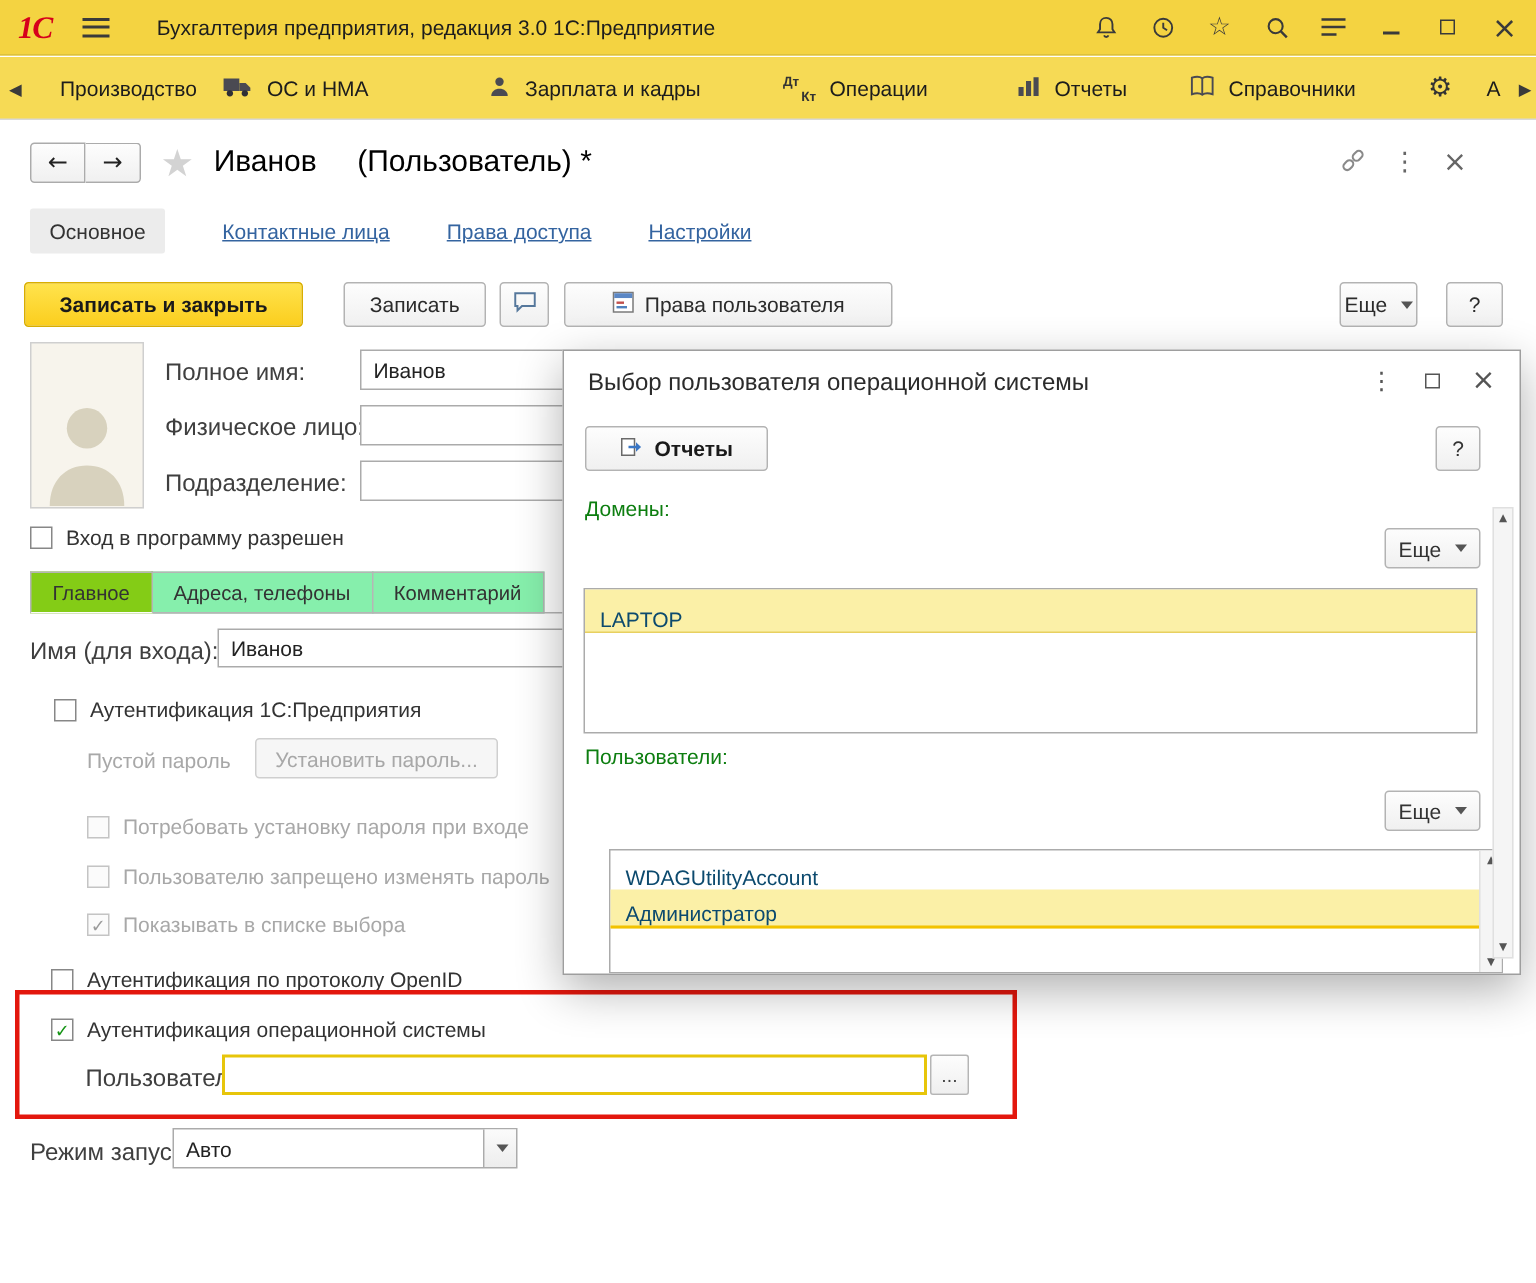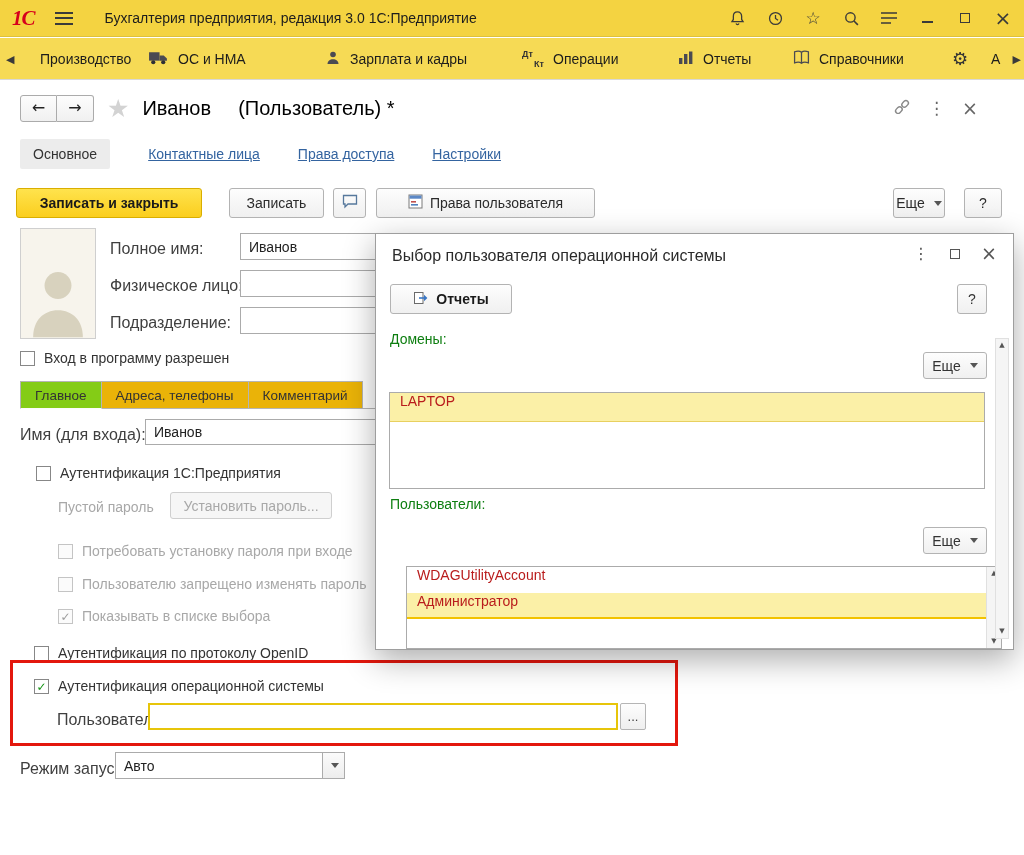--- a/index.html
+++ b/index.html
@@ -59,21 +59,21 @@
   .avatar-box{position:absolute;left:20px;top:228px;width:76px;height:111px;border:1px solid #CFCFCF;background:#F7F4EC;display:flex;align-items:flex-end;justify-content:center;overflow:hidden;cursor:pointer}
   .cb{position:absolute;display:flex;align-items:flex-end;gap:9px;cursor:pointer;white-space:nowrap}
   .cb .box{width:15px;height:15px;border:1px solid #878787;background:#fff;display:flex;align-items:center;justify-content:center;flex:none}
   .cb .mark{font-size:12px;font-weight:bold;color:#149414;font-family:"DejaVu Sans",sans-serif;line-height:1}
   .cb .lab{font-size:14px;color:#333}
   .cb.disabled{cursor:default}
   .cb.disabled .box{border-color:#C4C4C4;background:#FBFBFB}
   .cb.disabled .lab{color:#A8A8A8}
   .cb.disabled .mark{color:#9B9B9B}
   .inner-tabs{position:absolute;left:20px;top:381px;display:flex}
-  .itab{height:28px;padding:0 14px;border:1px solid #B5B5B5;background:#eab308;display:flex;align-items:center;margin-right:-1px;font-size:13.5px;color:#333;cursor:pointer}
+  .itab{height:28px;padding:0 14px;border:1px solid #B5B5B5;background:#86efac;display:flex;align-items:center;margin-right:-1px;font-size:13.5px;color:#333;cursor:pointer}
   .itab.active{background:#84cc16;border-bottom-color:#FCFCFC;position:relative;z-index:2}
   .tabline{position:absolute;left:20px;top:408px;width:656px;border-bottom:1px solid #B5B5B5}
   .dis-text{position:absolute;font-size:14px;color:#A8A8A8;white-space:nowrap}
   .btn-disabled{border-color:#CFCFCF;background:#F6F6F6;color:#A8A8A8;cursor:default}
   .help-link{position:absolute;color:#3464A0;font-size:14px;cursor:pointer}
   .browse-btn{position:absolute;width:26px;height:27px;border:1px solid #B5B5B5;background:linear-gradient(#FDFDFD,#EFEFEF);border-radius:2px;display:flex;align-items:center;justify-content:center;font-size:13px;color:#444;cursor:pointer}
   .combo{position:absolute;height:27px;border:1px solid #ABABAB;background:#fff;display:flex}
   .combo-val{flex:1;display:flex;align-items:center;padding:0 8px;font-size:14px;color:#222}
   .combo-btn{width:22px;border-left:1px solid #ABABAB;background:linear-gradient(#FBFBFB,#EDEDED);display:flex;align-items:center;justify-content:center;cursor:pointer}
   .annotation{position:absolute;left:10px;top:660px;width:668px;height:86px;border:3px solid #E3170D;z-index:6;pointer-events:none}
@@ -82,21 +82,21 @@
   
   .modal{position:absolute;left:375px;top:233px;width:639px;height:417px;background:#fff;border:1px solid #9E9E9E;box-shadow:0 10px 30px rgba(0,0,0,.32);z-index:10}
   .modal-title{position:absolute;left:16px;top:13px;font-size:16px;color:#2b2b2b;white-space:nowrap}
   .m-icons{position:absolute;right:16px;top:10px;display:flex;align-items:center;gap:21px}
   .m-kebab{font-size:16px;color:#555;cursor:pointer}
   .m-max{width:10px;height:10px;border:1.5px solid #555;display:inline-block;cursor:pointer}
   .m-close{font-size:19px;color:#555;cursor:pointer}
   .m-btn{position:absolute;height:30px;border:1px solid #B3B3B3;background:linear-gradient(#FDFDFD,#F0F0F0);border-radius:3px;font-size:14px;display:flex;align-items:center;justify-content:center;gap:7px;cursor:pointer}
   .green-lbl{position:absolute;font-size:14px;color:#0D7E10;white-space:nowrap}
   .listbox{position:absolute;border:1px solid #ABABAB;background:#fff}
-  .lrow{height:26px;display:flex;align-items:flex-start;padding-left:10px;font-size:14px;color:#b91c1c;cursor:pointer}
+  .lrow{height:26px;display:flex;align-items:flex-end;padding-left:10px;font-size:14px;color:#0c4a6e;cursor:pointer}
   .lrow.sel{background:#FBF0A7;border-bottom:1px solid #E8D060}
   .lrow.sel-strong{background:#FBF0A7;border-bottom:2px solid #F2C200}
   .vscroll{position:absolute;background:#F5F5F5;border:1px solid #E0E0E0;display:flex;flex-direction:column;justify-content:space-between;align-items:center}
   .scr-arrow{font-size:7px;color:#555;padding:3px 0;cursor:pointer;font-family:"DejaVu Sans",sans-serif}
 </style>
 </head>
 <body>
 
 <div class="screen">
 

